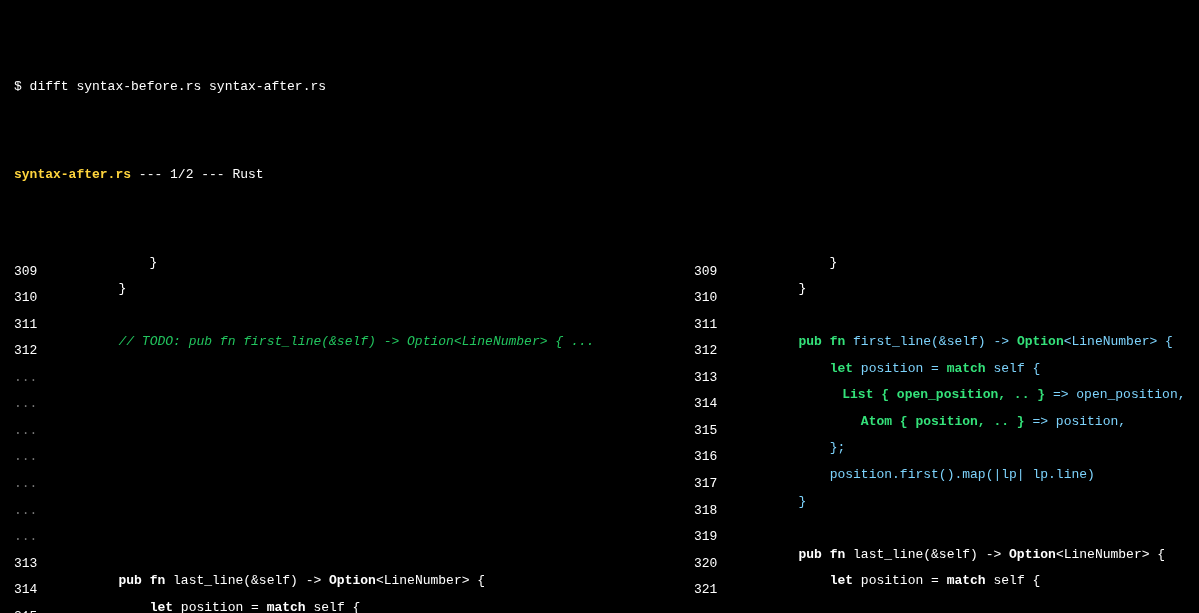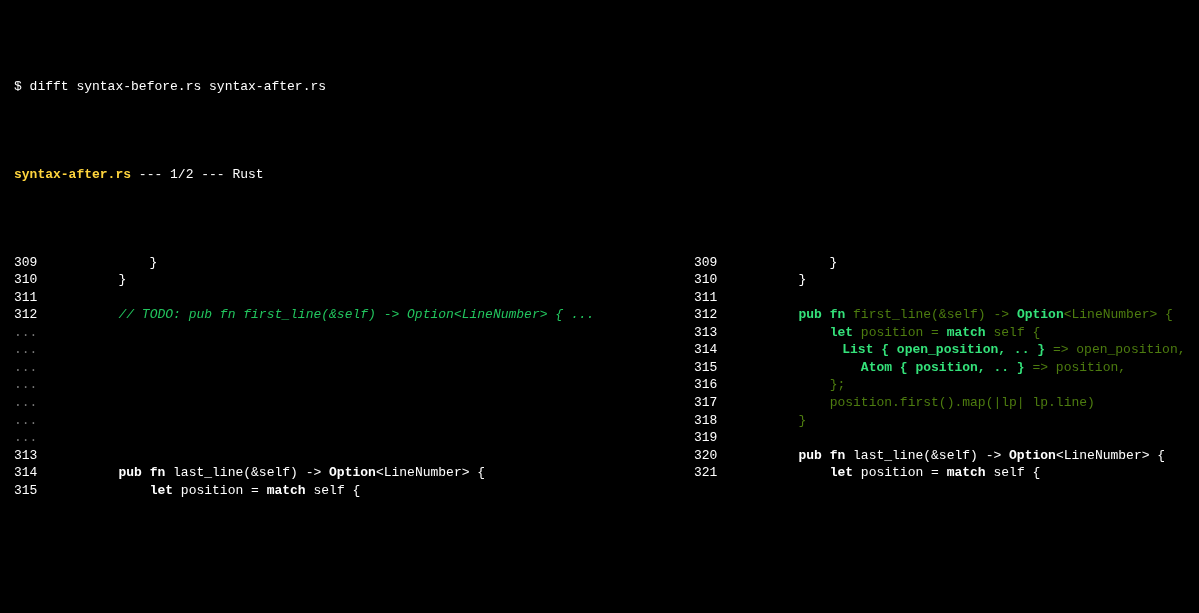--- a/index.html
+++ b/index.html
@@ -15,26 +15,26 @@
     overflow: hidden;
   }
   .term {
     padding: 8px 14px;
     white-space: pre;
   }
   .row { display: flex; }
   .pane { display: inline-block; vertical-align: top; }
   .pane.left  { width: 680px; }
   .pane.right { width: 480px; }
-  .ln-a { display: inline-block; width: 42px; color: #fff; }
+  .ln-a { display: inline-block; width: 42px; color: #fff; margin-top: 9px; }
   .dots { color: #777; }
   .bold { font-weight: bold; }
   .yellow { color: #ffd53d; font-weight: bold; }
   .red-i  { color: #22c55e; font-style: italic; }
-  .green  { color: #4d7c0f; }
+  .green  { color: #7dd3fc; }
   .green-b{ color: #34e27a; font-weight: bold; }
 </style>
 </head>
 <body>
 
 <div class="term">
 
   
   <div class="row"><span>$ </span><span>difft syntax-before.rs syntax-after.rs</span></div>
 

